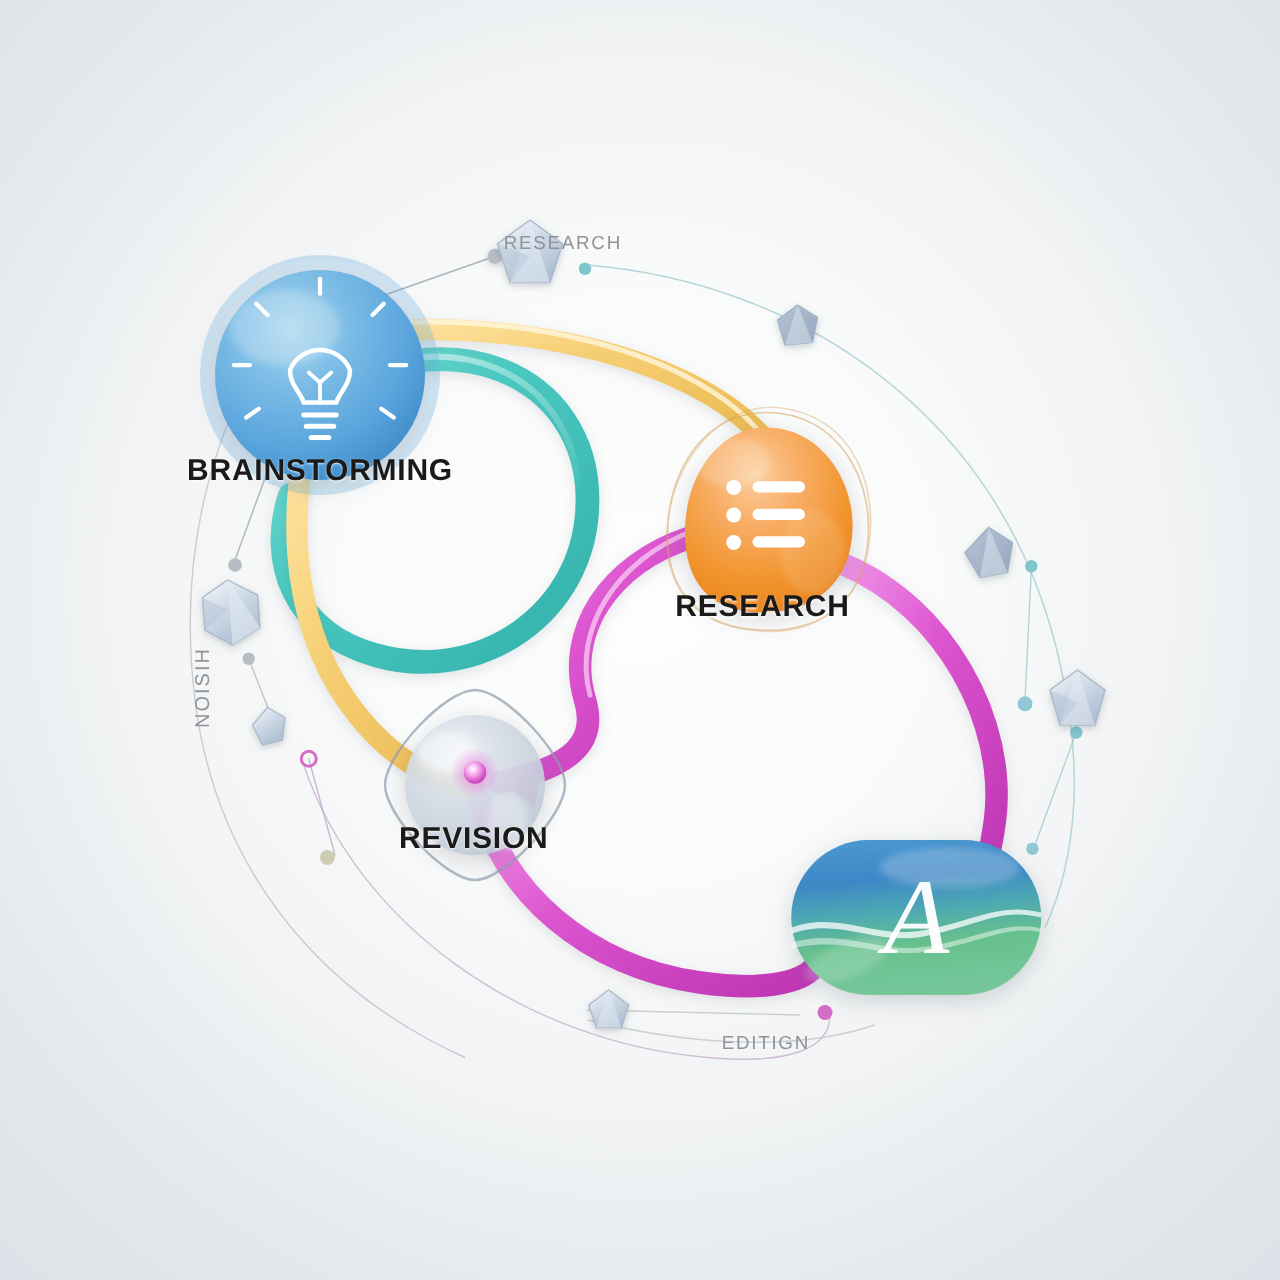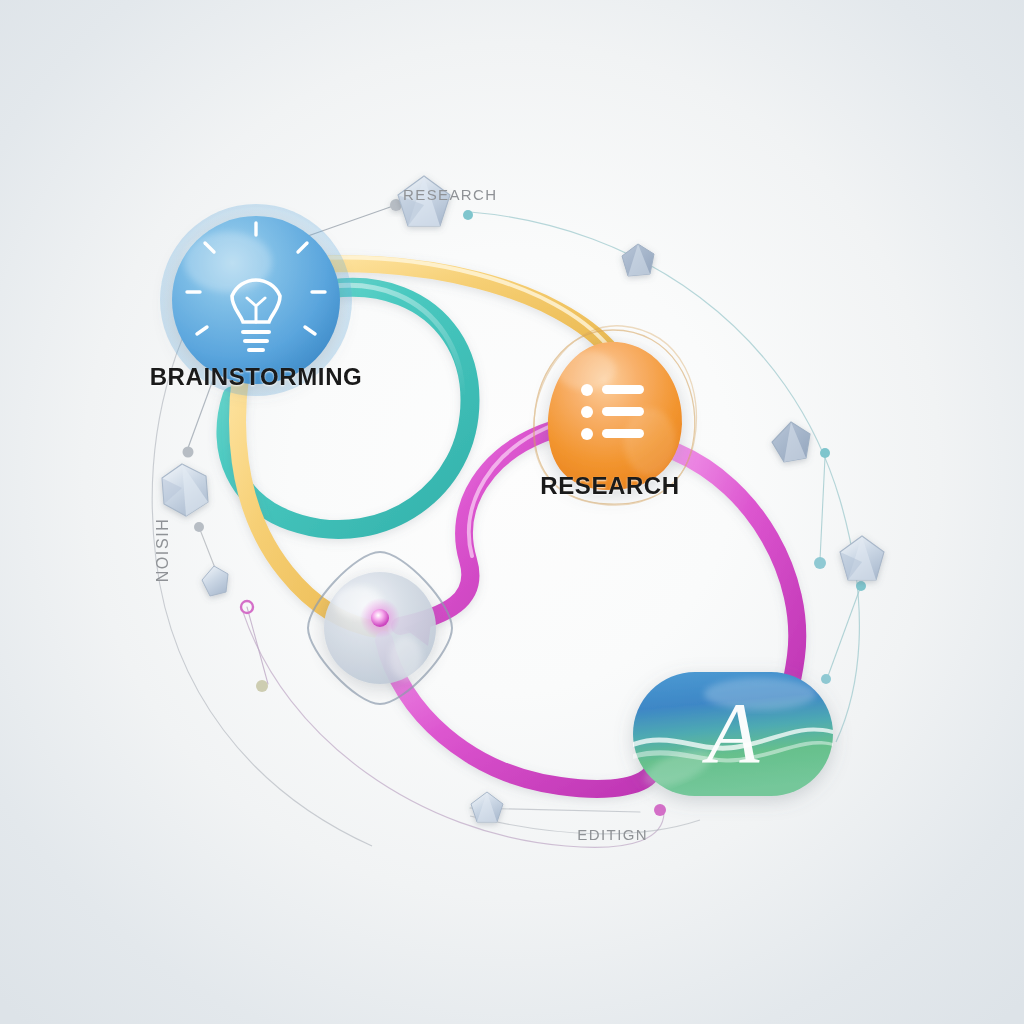--- a/index.html
+++ b/index.html
@@ -296,20 +296,21 @@
       <ellipse cx="678" cy="768" rx="36" ry="14" fill="#ffffff" opacity=".18" filter="url(#blurSm)" transform="rotate(-22 678 768)"></ellipse>
       <text x="733" y="762" text-anchor="middle" font-family="'Liberation Serif', serif" font-size="86" font-style="italic" fill="#ffffff" opacity=".97">A</text>
     </g>
 
   </svg>
 
   <div class="lbl node-label" style="left:96px; top:340px; width:320px;">BRAINSTORMING</div>
 
   <div class="lbl node-label" style="left:470px; top:449px; width:280px;">RESEARCH</div>
 
+  <div class="lbl node-label" style="left:239px; top:634px; width:280px;">REVISION</div>
 
 
   <div class="lbl sat-label" style="left:403px; top:186px; width:200px; text-align:left;">RESEARCH</div>
 
   <div class="lbl rot-label" style="left:103px; top:541px; width:120px; transform:rotate(270deg);">NOISIH</div>
 
   <div class="lbl sat-label" style="left:448px; top:826px; width:200px;text-align:right;">EDITIGN</div>
 
 </div>
 

